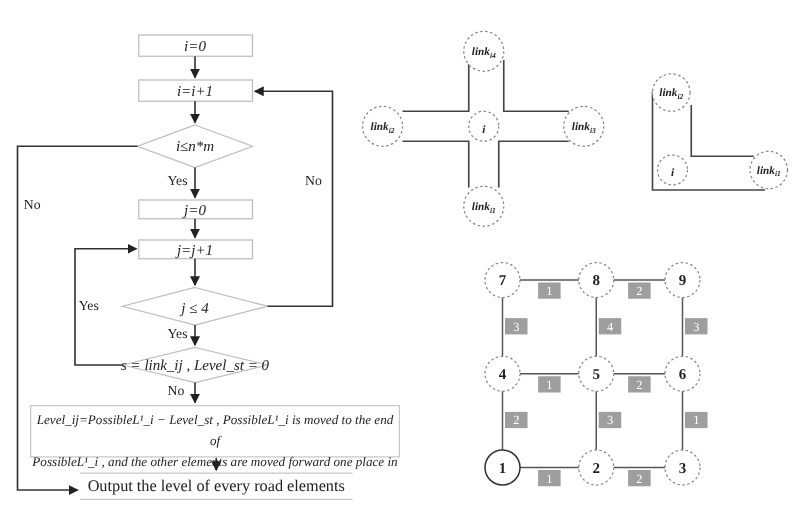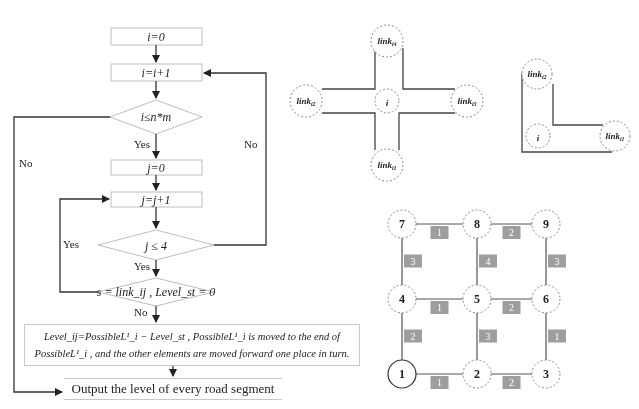--- a/index.html
+++ b/index.html
@@ -13,21 +13,21 @@
   .it { font-style: italic; }
   .lbl { font-family: "Liberation Serif", serif; font-size: 11px; fill: #222; }
   .road { fill: none; stroke: #444; stroke-width: 1.3; }
   .node { fill: #ffffff; stroke: #888; stroke-width: 1; stroke-dasharray: 2 2; }
   .node-solid { fill: #ffffff; stroke: #333; stroke-width: 1.2; }
   .nodetxt { font-family: "Liberation Serif", serif; font-weight: bold; font-style: italic; font-size: 9px; fill: #222; }
   .gridnum { font-family: "Liberation Serif", serif; font-weight: bold; font-size: 12px; fill: #222; }
   .wbox { fill: #9e9e9e; }
   .wtxt { font-family: "Liberation Serif", serif; font-size: 10px; fill: #ffffff; }
   .edge { stroke: #555; stroke-width: 1.2; }
-  .proc { position: absolute; left: 24px; top: 324px; width: 336px; height: 42px;
+  .proc { position: absolute; left: 24px; top: 324px; width: 296px; height: 42px;
           border: 1px solid #c8c8c8; background: #fff; font-size: 10.5px; line-height: 17px;
           text-align: center; padding-top: 3px; box-sizing: border-box; }
   .proc i { font-style: italic; }
   .out { position: absolute; left: 64px; top: 378px; width: 218px; height: 20px;
          border-top: 1px solid #c8c8c8; border-bottom: 1px solid #c8c8c8; background: #fff;
          font-size: 13px; line-height: 20px; text-align: center; }
 </style>
 </head>
 <body>
 
@@ -181,13 +181,13 @@
       <circle cx="546" cy="374" r="14" class="node"></circle>
       <text x="546" y="378" text-anchor="middle" class="gridnum">3</text>
     </g>
 </svg>
 
 <div class="proc">
   <div><i>Level_ij=PossibleL¹_i − Level_st , PossibleL¹_i is moved to the end of</i></div>
   <div><i>PossibleL¹_i , and the other elements are moved forward one place in turn.</i></div>
 </div>
 
-<div class="out">Output the level of every road segment</div>
+<div class="out">Output the level of every road elements</div>
 
 </body></html>

